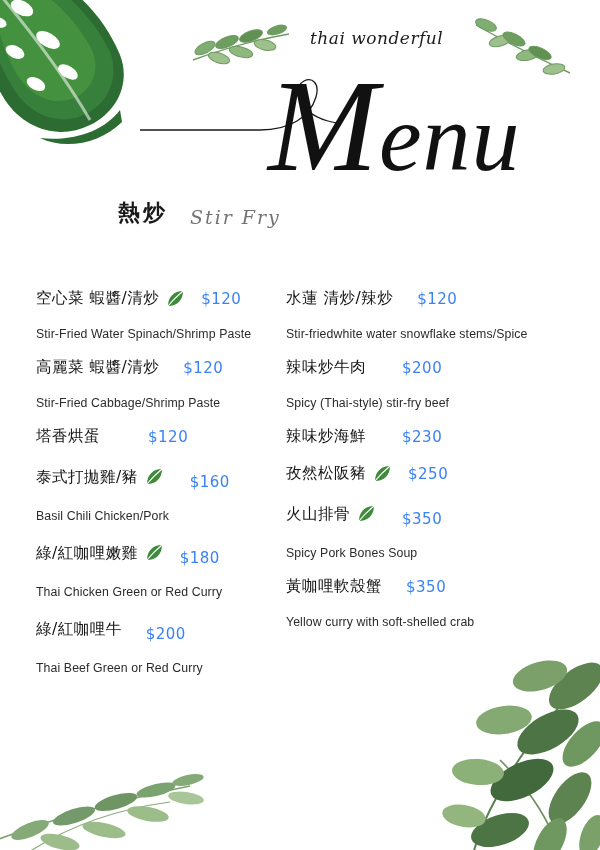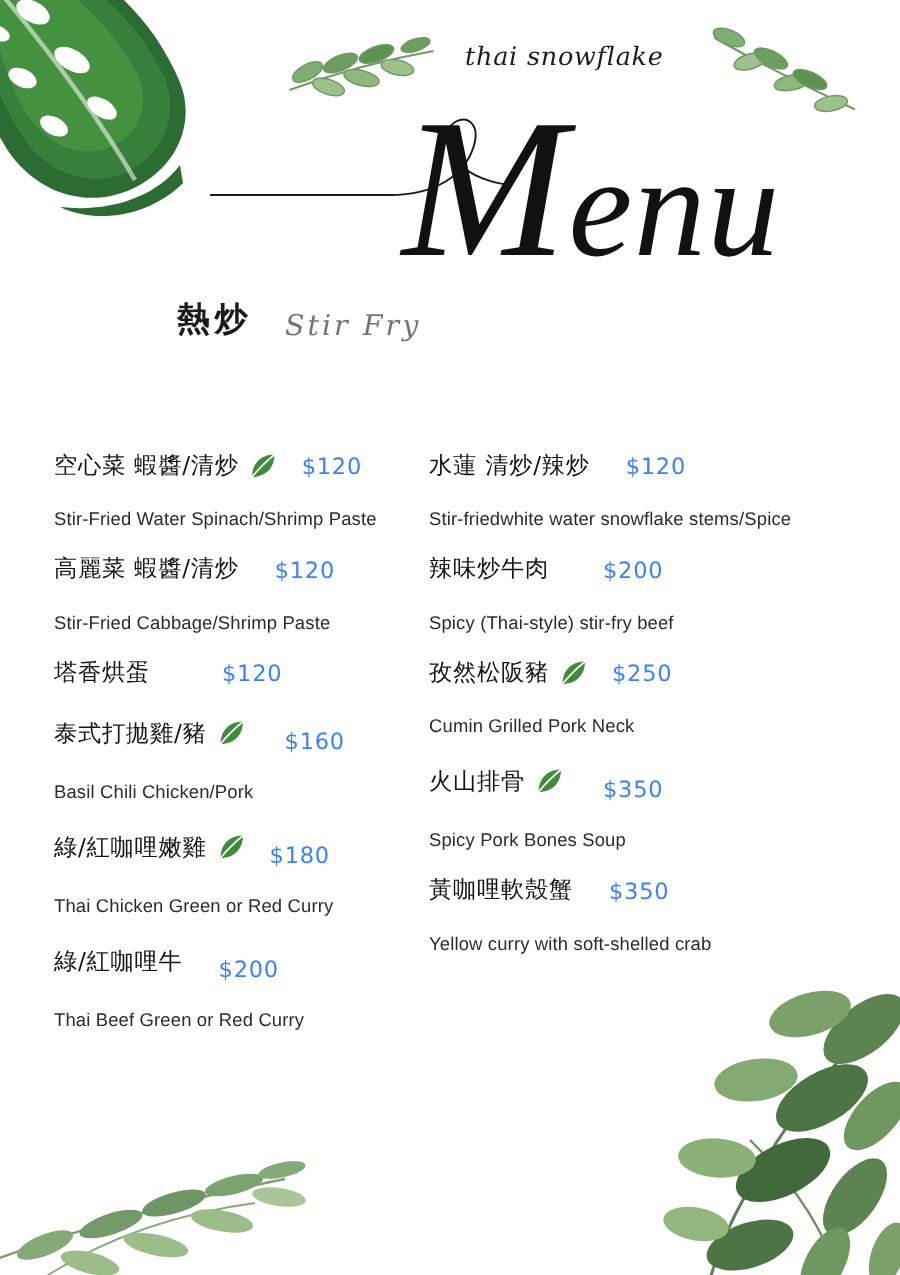--- a/index.html
+++ b/index.html
@@ -87,21 +87,20 @@
   .col { width: 278px; }
   .col.left  { padding-left: 36px; }
   .col.right { padding-left: 8px; }
 
   .item { position: relative; margin-bottom: 16px; }
 
   .item-top {
     display: flex;
     align-items: center;
     white-space: nowrap;
-    margin-top: 12px;
   }
   .item-name {
     font-family: "DejaVu Sans", sans-serif;
     font-size: 15.5px;
     color: #151515;
     letter-spacing: 0.5px;
   }
   .leafmark {
     display: inline-block;
     width: 20px; height: 20px;
@@ -213,21 +212,21 @@
     </g>
   </g>
 </svg>
 
 <div class="header">
 
   <svg class="swash" viewBox="0 0 200 75">
     <path d="M0 55 L120 55 C150 55 170 42 176 22 C180 8 172 2 164 6 C155 11 156 26 168 36 C180 46 196 48 200 48" stroke="#1a1a1a" stroke-width="1.3" fill="none"></path>
   </svg>
 
-  <div id="script-title">thai snowflake</div>
+  <div id="script-title">thai wonderful</div>
 
   <div id="menu-word"><span class="cap">M</span><span>enu</span></div>
 
   <div class="section-head">
     <span class="cn">熱炒</span>
     <span class="en">Stir Fry</span>
   </div>
 </div>
 
 <div class="menu-body">
@@ -313,34 +312,37 @@
 
     <div class="item">
       <div class="item-top">
         <span class="item-name">辣味炒牛肉</span>
         <span class="item-price p-gap-l">$200</span>
       </div>
       <div class="item-desc">Spicy (Thai-style) stir-fry beef</div>
     </div>
 
     <div class="item">
+      <div class="item-top">
+        <span class="item-name">辣味炒海鮮</span>
+        <span class="item-price p-gap-l">$230</span>
+      </div>
     </div>
 
     <div class="item">
       <div class="item-top">
         <span class="item-name">孜然松阪豬</span>
         <span class="leafmark">
           <svg viewBox="0 0 20 20">
               <path d="M3 17 C3 8 9 2 18 2 C18 11 12 17 3 17 Z" fill="#3f8a3b"></path>
               <path d="M3 17 C7 12 12 7 18 2" stroke="#ffffff" stroke-width="1.1" fill="none"></path>
             </svg>
         </span>
         <span class="item-price p-gap-s">$250</span>
       </div>
-      <div class="item-desc">Cumin Grilled Pork Neck</div>
     </div>
 
     <div class="item">
       <div class="item-top">
         <span class="item-name">火山排骨</span>
         <span class="leafmark">
           <svg viewBox="0 0 20 20">
               <path d="M3 17 C3 8 9 2 18 2 C18 11 12 17 3 17 Z" fill="#3f8a3b"></path>
               <path d="M3 17 C7 12 12 7 18 2" stroke="#ffffff" stroke-width="1.1" fill="none"></path>
             </svg>

